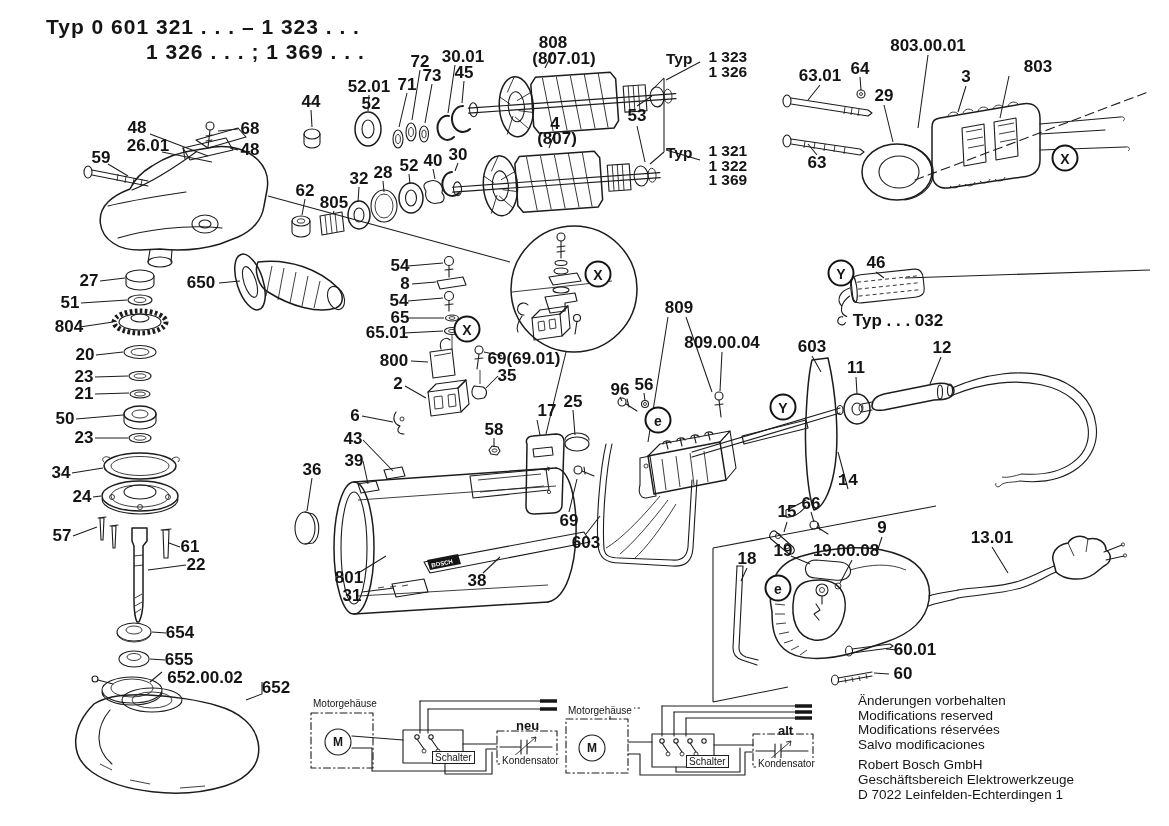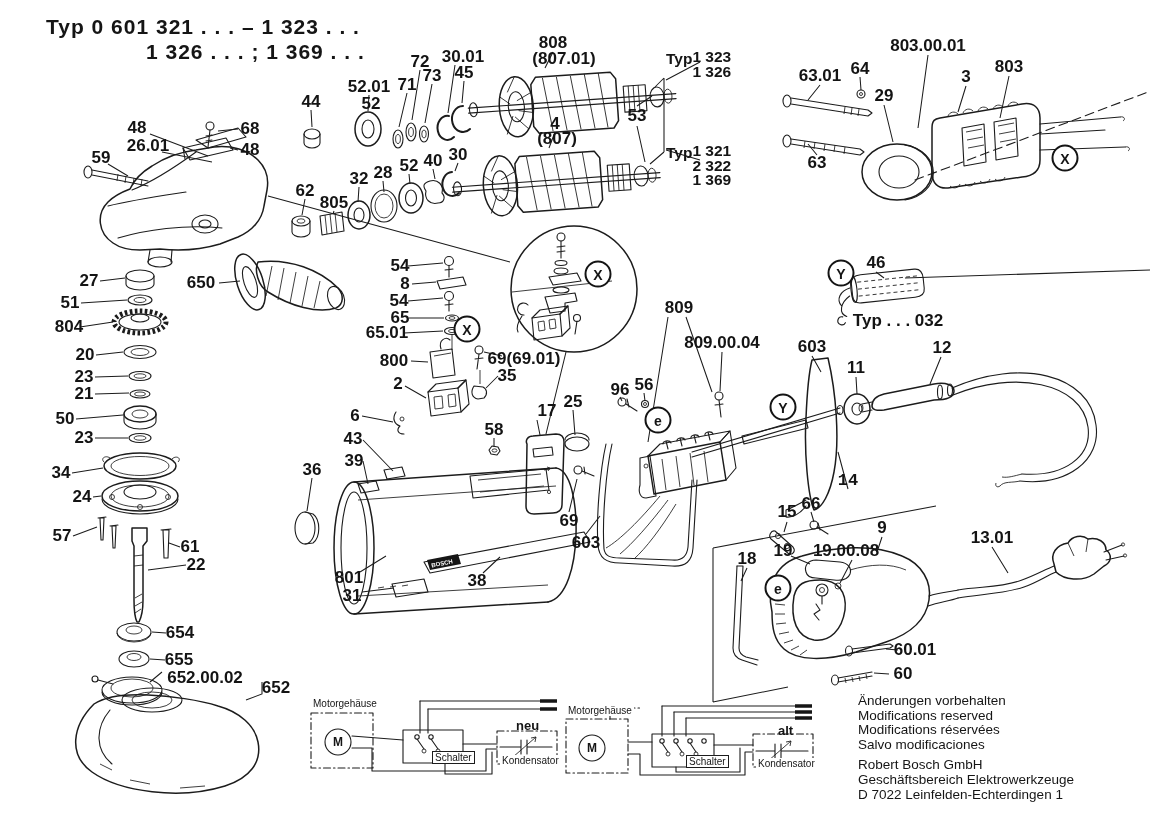--- a/index.html
+++ b/index.html
@@ -16,21 +16,21 @@
   svg .dd   { stroke-dasharray:7 3 1.5 3; }
   svg .teeth{ stroke:#1c1c1c; stroke-width:5; fill:none; stroke-dasharray:2.6 2.4; }
   .plabel { position:absolute; transform:translate(-50%,-50%); font-weight:700; font-size:17px;
             white-space:nowrap; color:#141414; z-index:5; }
   .plabel.circled { width:23px; height:23px; border:2px solid #141414; border-radius:50%;
             display:flex; align-items:center; justify-content:center; font-size:14px; background:#fff; }
   .header { position:absolute; left:46px; top:14px; font-weight:700; font-size:21px;
             letter-spacing:1px; line-height:25px; z-index:6; }
   .header .l2 { margin-left:100px; }
   .header .stand { font-size:16px; font-weight:500; letter-spacing:.6px; margin-top:1px; }
-  .typgroup { position:absolute; display:flex; font-weight:700; font-size:15.5px; z-index:6; }
+  .typgroup { position:absolute; display:flex; gap:16px; font-weight:700; font-size:15.5px; z-index:6; }
   .typgroup .rows { display:flex; flex-direction:column; line-height:14.5px; }
   .footer { position:absolute; left:858px; top:694px; font-size:13.5px; line-height:14.6px; z-index:6; }
   .footer .company { margin-top:6px; }
   .circ-label { position:absolute; font-size:10px; z-index:6; background:#fff; padding:0 2px; }
   .circ-label.boxed { border:1px solid #1c1c1c; }
   .circ-variant { position:absolute; font-size:13px; font-weight:700; z-index:6; }
   .circ-m { position:absolute; transform:translate(-50%,-50%); font-size:12px; font-weight:700; z-index:6; }
 </style>
 </head>
 <body>
@@ -459,21 +459,21 @@
     <span>Typ</span>
     <span class="rows">
       <span>1 323</span>
       <span>1 326</span>
     </span>
   </div>
   <div class="typgroup" style="left:666px; top:144px;">
     <span>Typ</span>
     <span class="rows">
       <span>1 321</span>
-      <span>2 322</span>
+      <span>1 322</span>
       <span>1 369</span>
     </span>
   </div>
 
   <div>
       <span class="plabel" style="left: 137px; top: 128px;">48</span>
       <span class="plabel" style="left: 148px; top: 146px;">26.01</span>
       <span class="plabel" style="left: 250px; top: 129px;">68</span>
       <span class="plabel" style="left: 250px; top: 150px;">48</span>
       <span class="plabel" style="left: 101px; top: 158px;">59</span>
@@ -496,21 +496,21 @@
       <span class="plabel" style="left: 383px; top: 173px;">28</span>
       <span class="plabel" style="left: 409px; top: 166px;">52</span>
       <span class="plabel" style="left: 433px; top: 161px;">40</span>
       <span class="plabel" style="left: 458px; top: 155px;">30</span>
       <span class="plabel" style="left: 928px; top: 46px;">803.00.01</span>
       <span class="plabel" style="left: 820px; top: 76px;">63.01</span>
       <span class="plabel" style="left: 860px; top: 69px;">64</span>
       <span class="plabel" style="left: 884px; top: 96px;">29</span>
       <span class="plabel" style="left: 817px; top: 163px;">63</span>
       <span class="plabel" style="left: 966px; top: 77px;">3</span>
-      <span class="plabel" style="left: 1009px; top: 67px;">803</span>
+      <span class="plabel" style="left: 1038px; top: 67px;">803</span>
       <span class="plabel circled" style="left: 1065px; top: 158px;">X</span>
       <span class="plabel" style="left: 89px; top: 281px;">27</span>
       <span class="plabel" style="left: 70px; top: 303px;">51</span>
       <span class="plabel" style="left: 63px; top: 327px; margin-left: 6px;">804</span>
       <span class="plabel" style="left: 201px; top: 283px;">650</span>
       <span class="plabel" style="left: 85px; top: 355px;">20</span>
       <span class="plabel" style="left: 84px; top: 377px;">23</span>
       <span class="plabel" style="left: 84px; top: 394px;">21</span>
       <span class="plabel" style="left: 65px; top: 419px;">50</span>
       <span class="plabel" style="left: 84px; top: 438px;">23</span>

